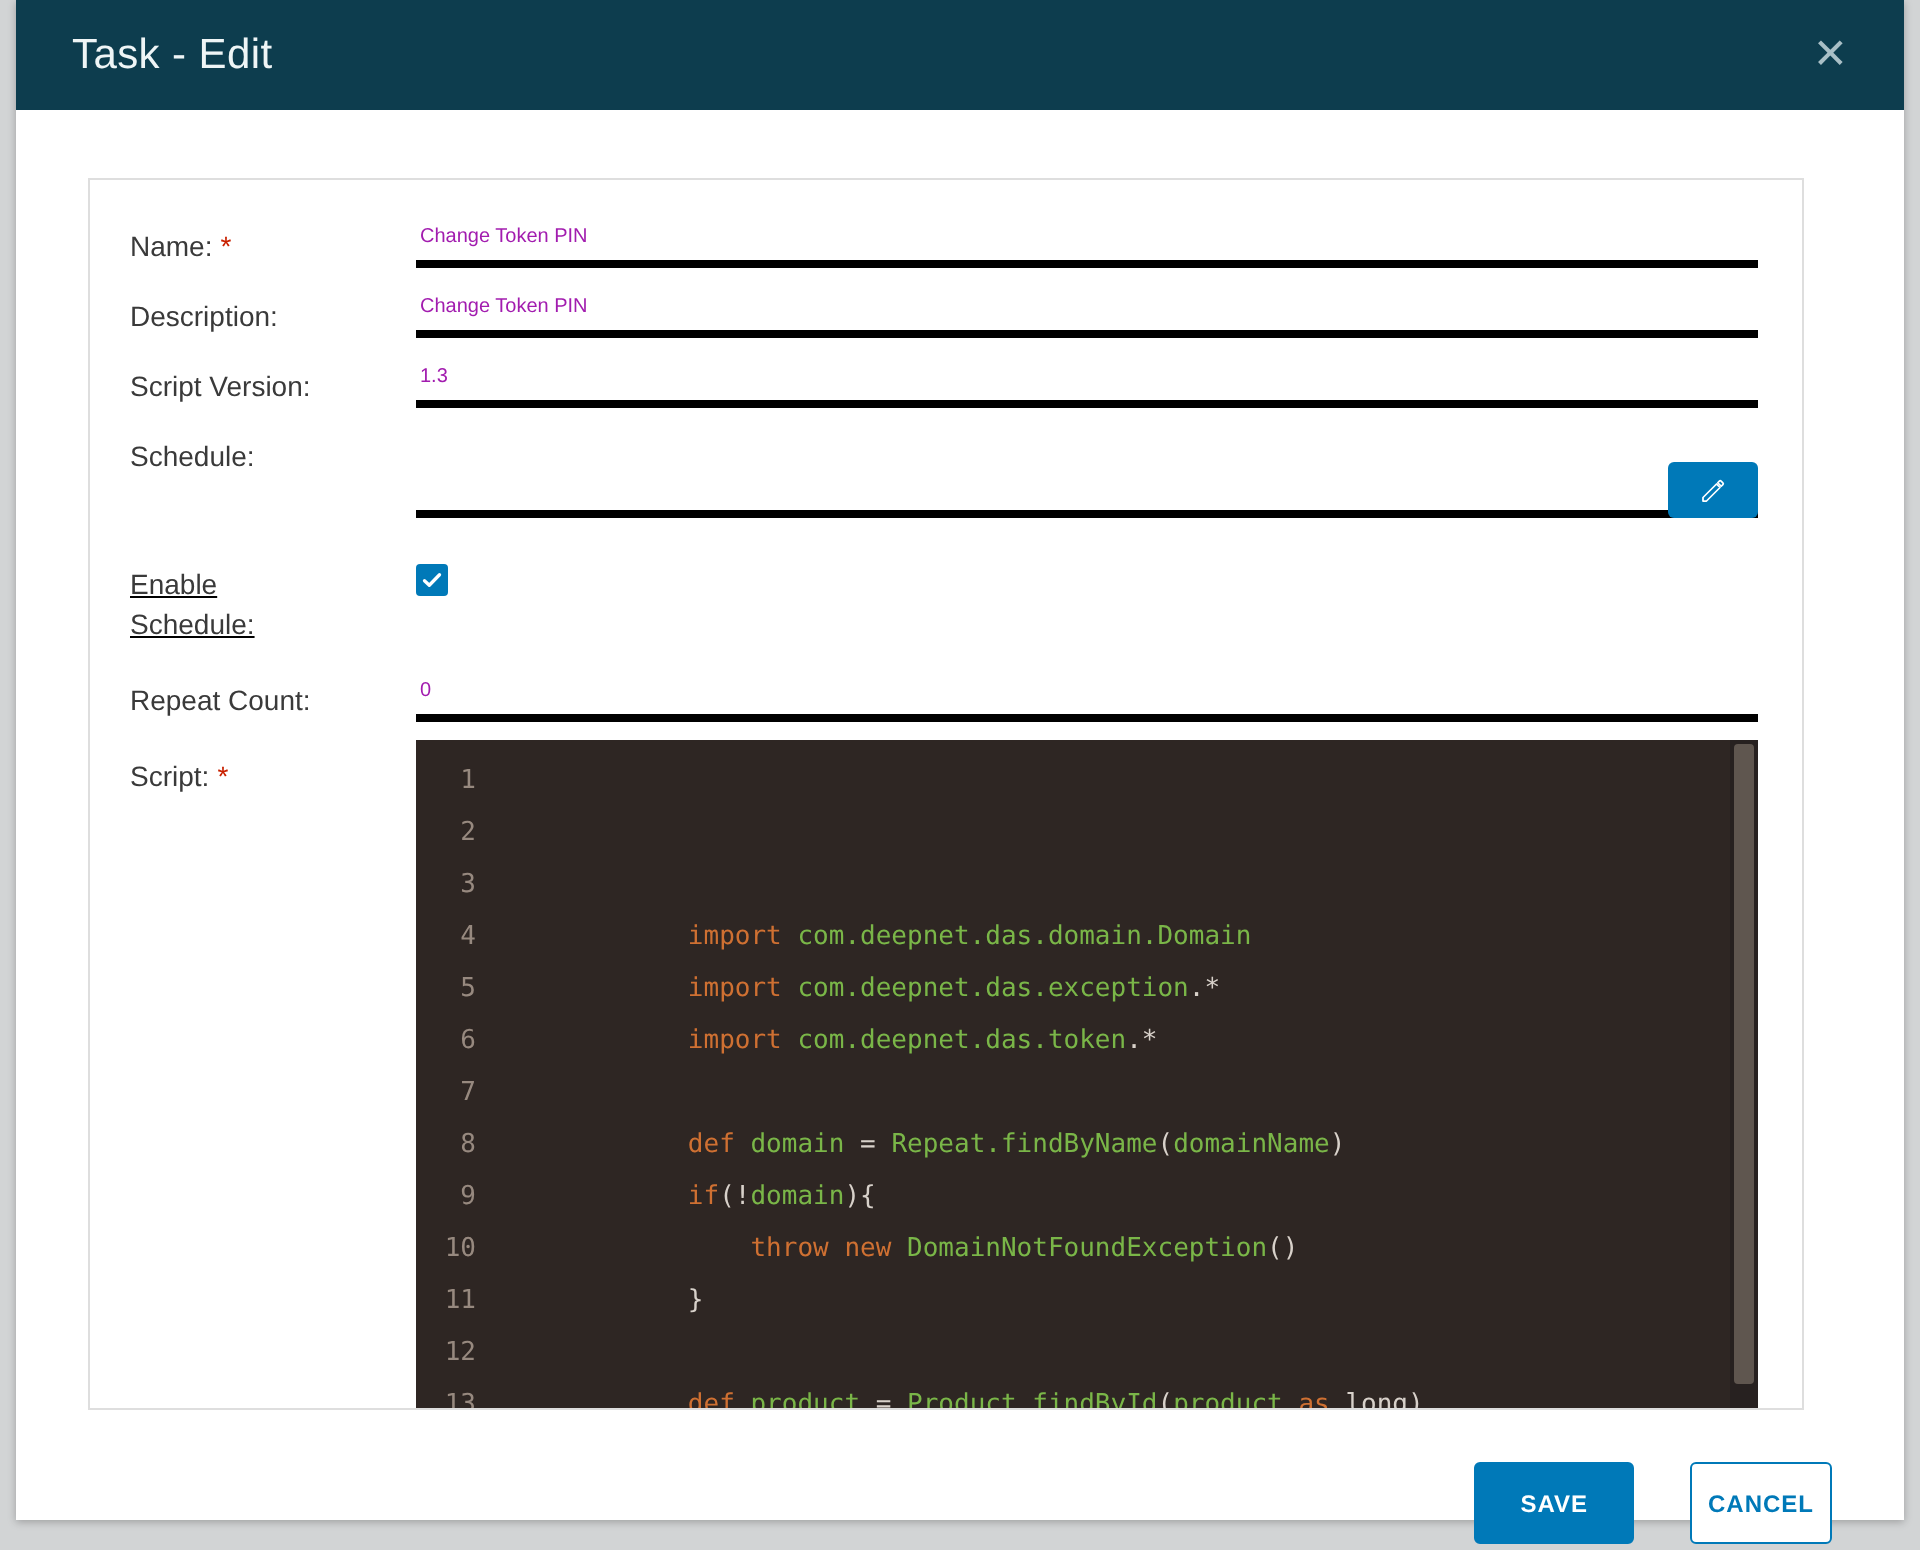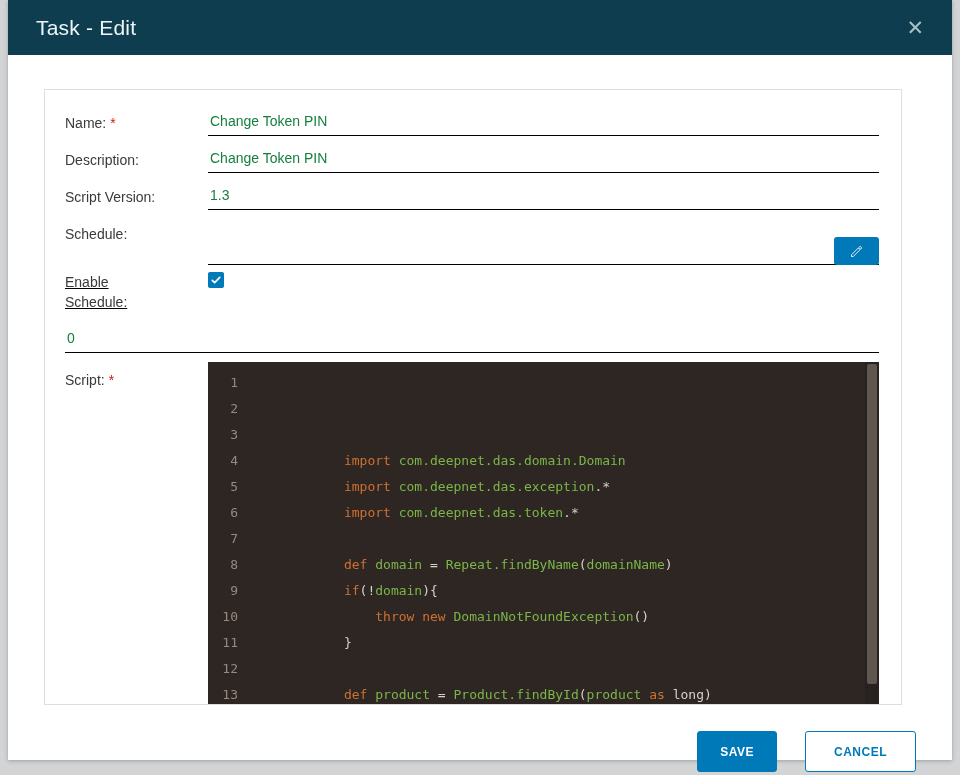--- a/index.html
+++ b/index.html
@@ -37,26 +37,26 @@
   }
   .form-row { display: flex; margin-bottom: 9px; }
   .form-label {
     flex: none; width: 143px; box-sizing: border-box; padding: 5px 40px 0 0;
     font-size: 14px; color: #3a3a3a; line-height: 20px;
   }
   .req { color: var(--required, #c92100); margin-left: 4px; }
   .form-field { flex: 1; position: relative; }
   .line-input {
     width: 100%; box-sizing: border-box; display: block;
-    border: none; border-bottom: 1px solid #000000; border-radius: 0;
+    border: none; border-bottom: 4px solid #000000; border-radius: 0;
     background: transparent; outline: none;
     font-family: "Liberation Sans", sans-serif;
-    font-size: 14px; color: #15803d; padding: 5px 0 6px 2px;
-  }
-  .row-schedule { min-height: 46px; align-items: flex-end; margin-bottom: 2px; }
+    font-size: 10px; color: #a21caf; padding: 5px 0 6px 2px;
+  }
+  .row-schedule { min-height: 46px; align-items: flex-end; margin-bottom: 18px; }
   .row-schedule .form-label { align-self: flex-start; }
   .icon-btn {
     position: absolute; right: 0; bottom: 0;
     width: 45px; height: 28px; border: none; border-radius: 3px;
     background: var(--accent, #0079b8); cursor: pointer;
     display: flex; align-items: center; justify-content: center; padding: 0;
   }
   .row-enable { min-height: 56px; margin-bottom: 2px; text-decoration: underline; }
   .checkbox {
     width: 16px; height: 16px; border-radius: 2px; margin-top: 5px;
@@ -99,21 +99,21 @@
   .btn {
     height: 41px; border-radius: 3px; font-family: "Liberation Sans", sans-serif;
     font-size: 12px; font-weight: 700; letter-spacing: .5px; cursor: pointer;
   }
   .btn-primary {
     background: var(--accent, #0079b8); color: #ffffff; border: 1px solid var(--accent, #0079b8);
     padding: 0 22px;
   }
   .btn-outline {
     background: #ffffff; color: var(--accent, #0079b8); border: 1px solid var(--accent, #0079b8);
-    padding: 0 28px;
+    padding: 0 8px;
   }
 </style>
 </head>
 <body>
 
 <div class="modal">
 
   <div class="modal-header">
     <div class="modal-title">Task - Edit</div>
     <div class="close-btn">✕</div>
@@ -162,20 +162,21 @@
         <div class="form-field">
           <div class="checkbox">
             <svg width="12" height="12" viewBox="0 0 16 16">
               <path d="M3 8.5 L6.2 11.5 L13 4.5" fill="none" stroke="#ffffff" stroke-width="2.2" stroke-linecap="round" stroke-linejoin="round"></path>
             </svg>
           </div>
         </div>
       </div>
 
       <div class="form-row">
+        <div class="form-label">Repeat Count:</div>
         <div class="form-field">
           <input class="line-input" value="0" style="">
         </div>
       </div>
 
       <div class="form-row row-script">
         <div class="form-label">
           <span>Script:</span><span class="req">*</span>
         </div>
         <div class="form-field">

